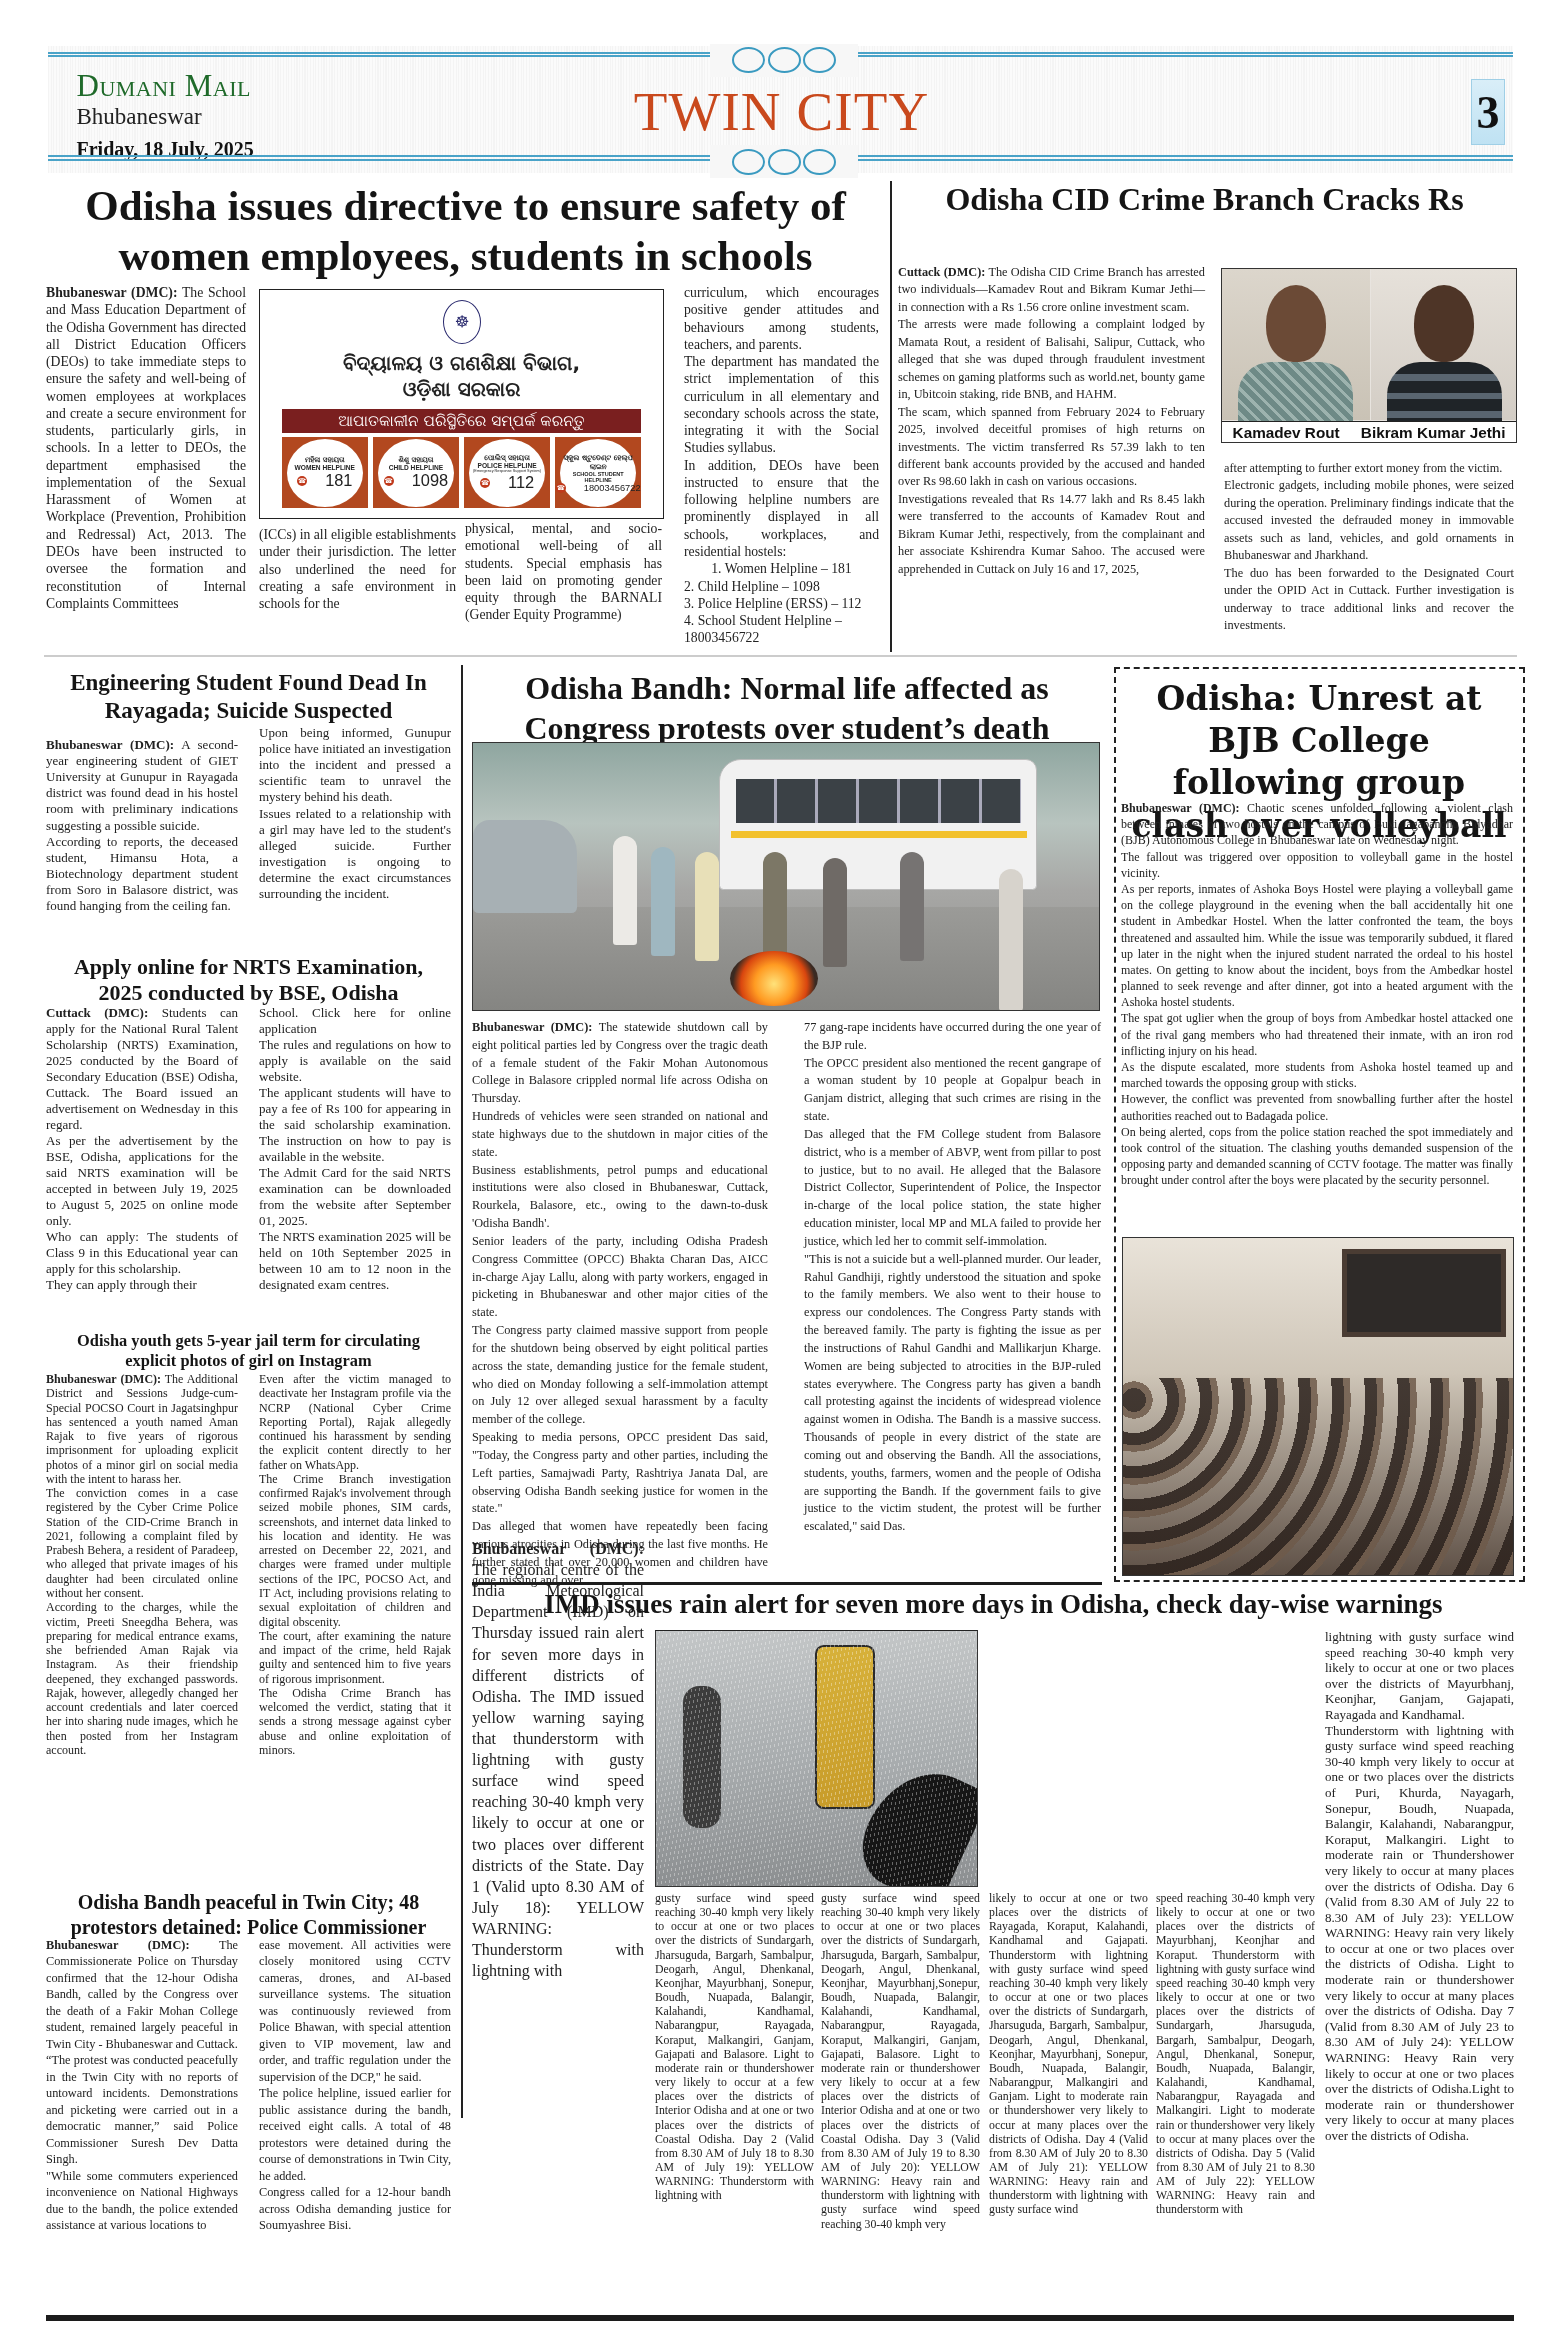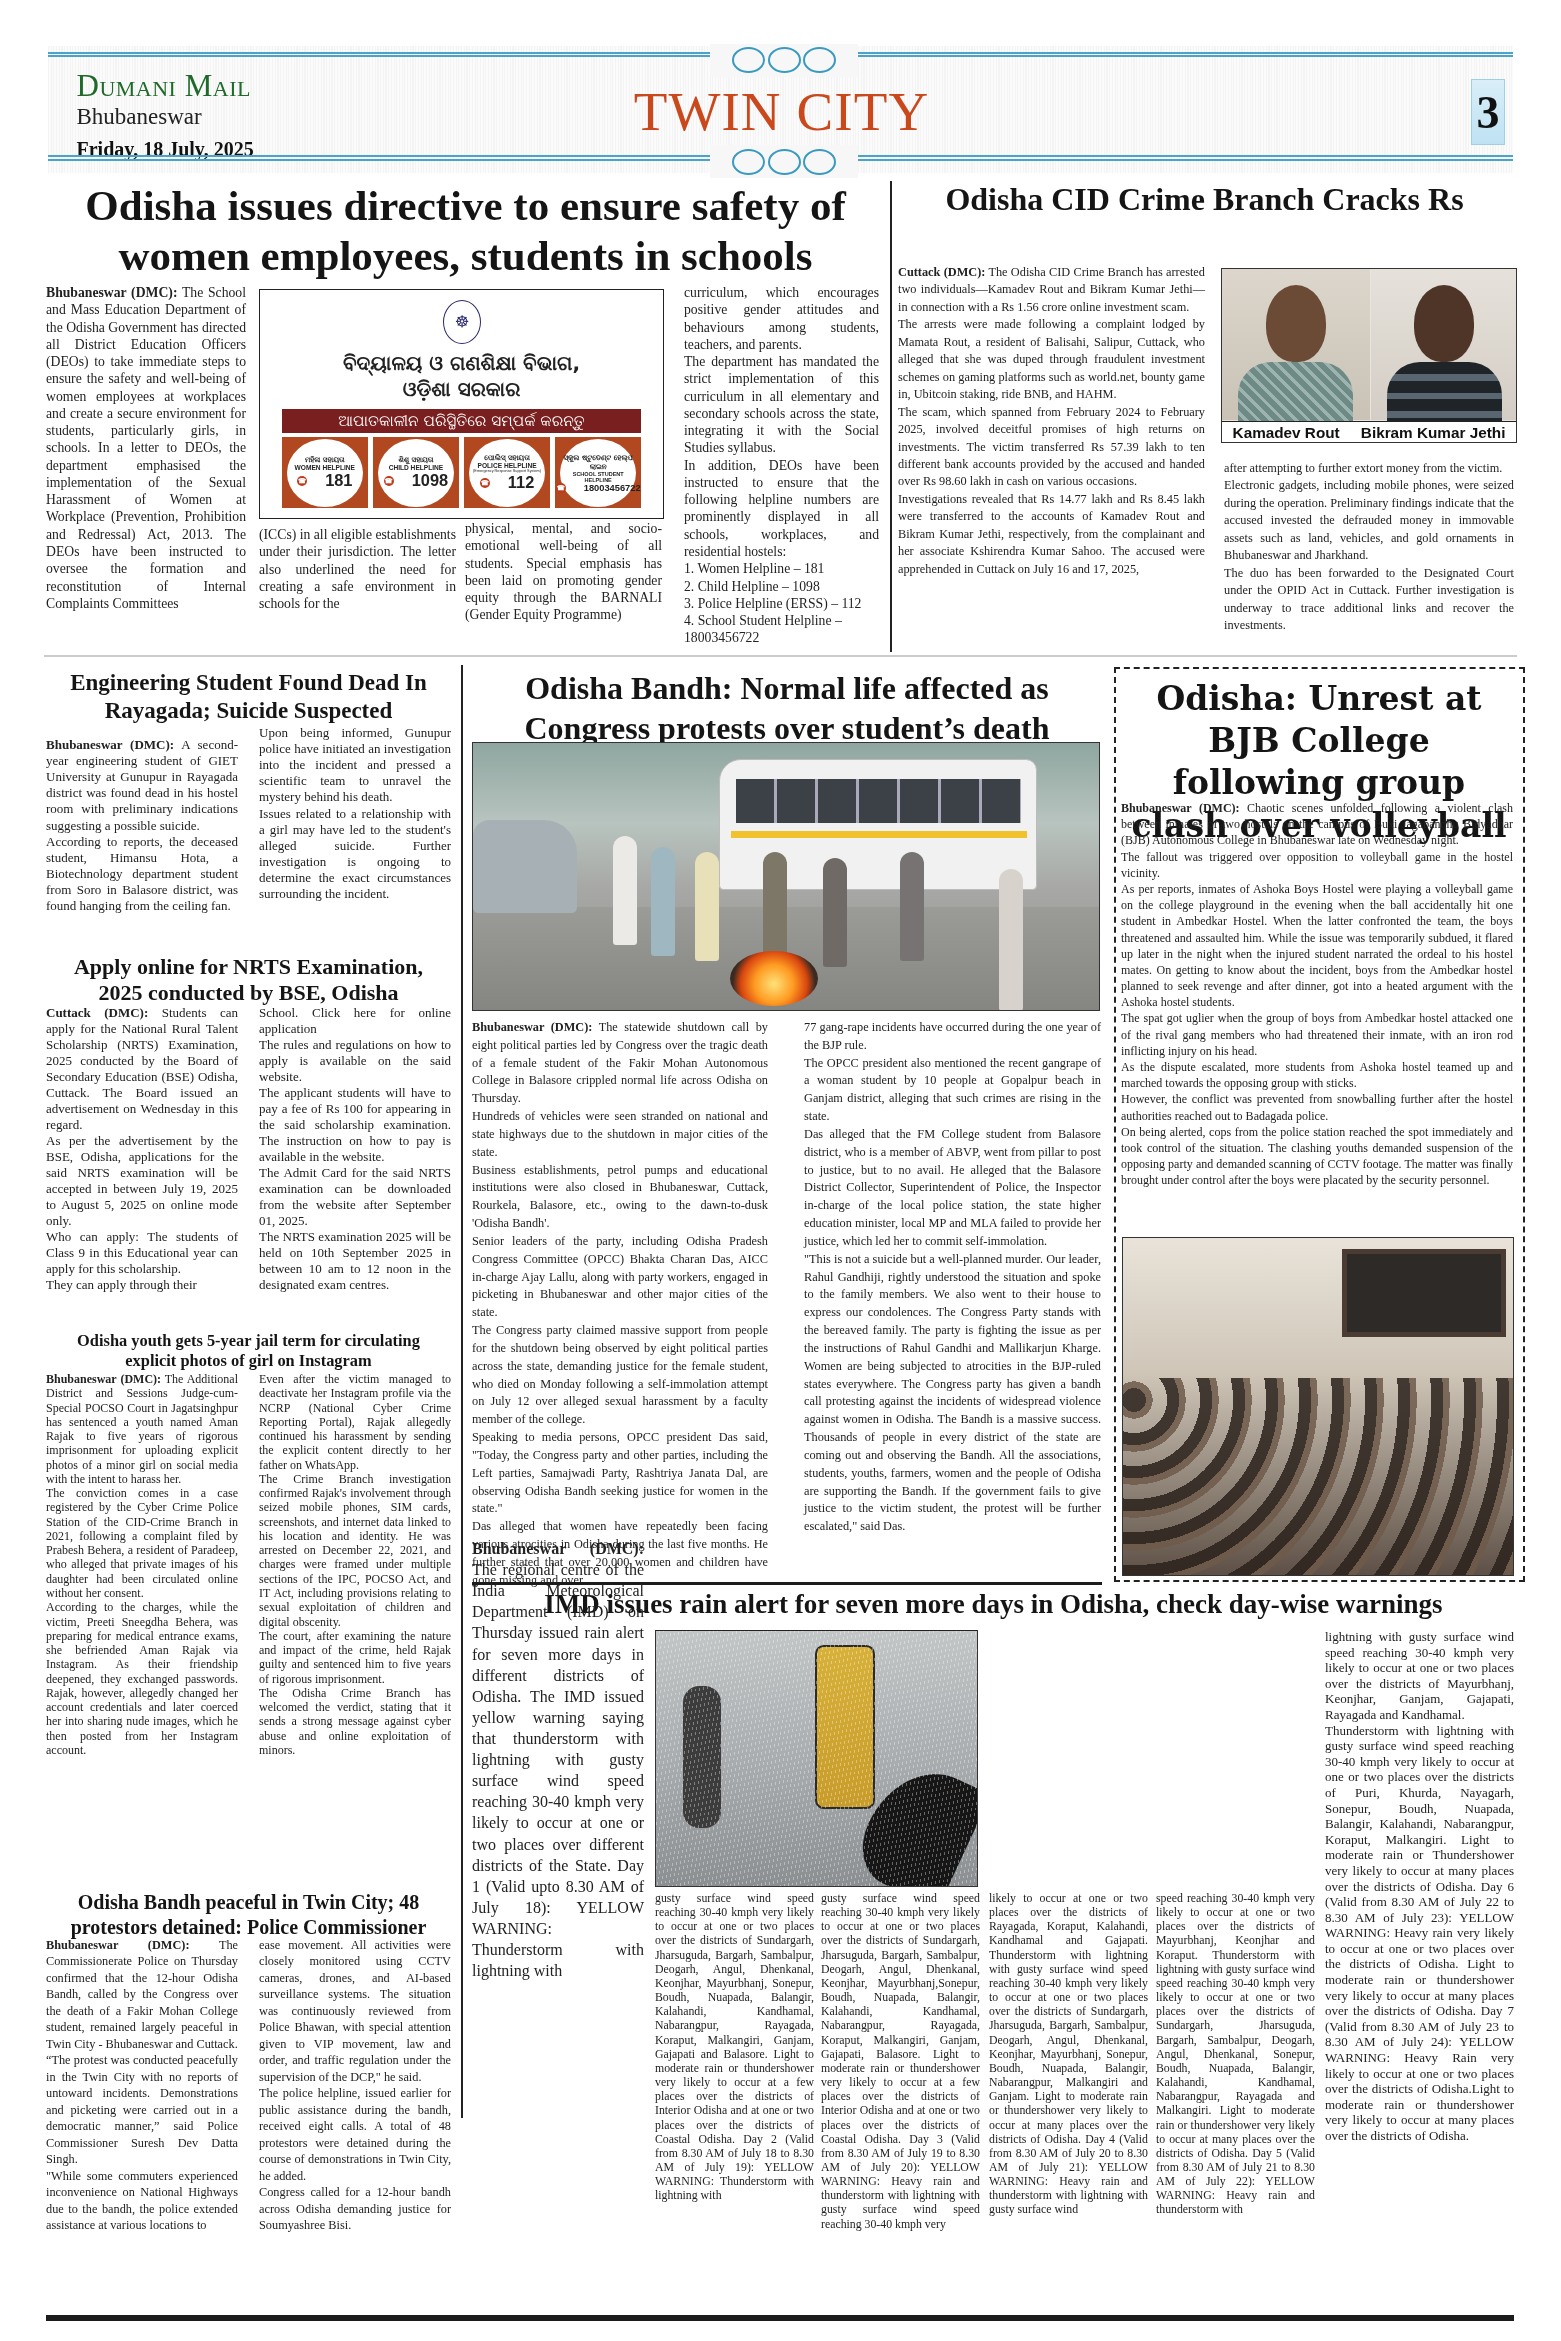--- a/index.html
+++ b/index.html
@@ -38,21 +38,21 @@
   
   .helpline { left: 259px; top: 289px; width: 405px; height: 230px; border: 1.6px solid #222; background: #fff; }
   .emblem { position: absolute; left: 183px; top: 10px; width: 38px; height: 44px; border: 1.6px solid #2a2a6e; border-radius: 50%; display:flex; align-items:center; justify-content:center; color:#2a2a6e; font-size: 16.4px; }
   .odia1 { position: absolute; left: 0; right: 0; top: 60px; text-align: center; font-family: "DejaVu Sans", sans-serif; font-size: 20px; font-weight: bold; color:#222; line-height: 1.3; }
   .band { position: absolute; left: 22px; right: 22px; top: 119px; height: 24px; background: #7a1f1f; color: #fff; font-family: "DejaVu Sans", sans-serif; font-size: 15.3px; text-align:center; line-height: 24px; }
   .tiles { position: absolute; left: 22px; right: 22px; top: 147px; height: 71px; display: flex; gap: 5.5px; }
   .tile { flex: 1; background: #b2481f; display:flex; align-items:center; justify-content:center; }
   .tile .disc { width: 76px; height: 68px; background:#fff; border-radius: 50%; display:flex; flex-direction:column; align-items:center; justify-content:center; text-align:center; }
   .tile .od { font-family: "DejaVu Sans", sans-serif; font-size: 7.1px; font-weight: bold; color:#222; }
   .tile .en { font-family: "Liberation Sans", sans-serif; font-size: 6.6px; font-weight: bold; color:#222; }
-  .tile .num { font-family: "Liberation Sans", sans-serif; font-size: 16.4px; font-weight: bold; color:#222; display:flex; align-items:center; gap: 18px; justify-content: center; }
+  .tile .num { font-family: "Liberation Sans", sans-serif; font-size: 16.4px; font-weight: normal; color:#222; display:flex; align-items:center; gap: 18px; justify-content: center; }
   .tile .num.small { font-size: 9.3px; }
   .phone-ic { width: 10px; height: 10px; border-radius: 50%; background: #c0391b; color:#fff; font-size: 6.6px; display:inline-flex; align-items:center; justify-content:center; }
 
   
   .photo { position: absolute; overflow: hidden; border: 1.1px solid #333; }
   .ph-accused { left: 1221px; top: 268px; width: 296px; height: 175px; background: #e8e4df; }
   .ph-accused .p1 { position:absolute; left: 0; top: 0; width: 148px; height: 151px; background: linear-gradient(#dcd6cc, #c9c2b5); }
   .ph-accused .p2 { position:absolute; left: 149px; top: 0; width: 147px; height: 151px; background: linear-gradient(#e6e1da, #d3cdc5); }
   .ph-accused .head { position:absolute; width: 60px; height: 77px; border-radius: 50% 50% 45% 45%; background: #6b4a36; top: 16.4px; }
   .ph-accused .shirt1 { position:absolute; left: 16.4px; top: 93px; width: 115px; height: 60px; border-radius: 33px 33px 0 0; background: repeating-linear-gradient(45deg, #6e8a86 0 5.5px, #9db3ae 5.5px 8.8px); }
@@ -166,21 +166,21 @@
     </div>
   </div>
 
   <div class="col body" style="left:259px; top:526px; width:197px; font-size:13.7px;">(ICCs) in all eligible establishments under their jurisdiction. The letter also underlined the need for creating a safe environment in schools for the</div>
   <div class="col body" style="left:465px; top:520px; width:197px; font-size:13.7px;">physical, mental, and socio-emotional well-being of all students. Special emphasis has been laid on promoting gender equity through the BARNALI (Gender Equity Programme)</div>
 
   <div class="col body" style="left:684px; top:284px; width:195px; font-size:13.7px;">
     <p>curriculum, which encourages positive gender attitudes and behaviours among students, teachers, and parents.</p>
     <p>The department has mandated the strict implementation of this curriculum in all elementary and secondary schools across the state, integrating it with the Social Studies syllabus.</p>
     <p>In addition, DEOs have been instructed to ensure that the following helpline numbers are prominently displayed in all schools, workplaces, and residential hostels:</p>
-    <p style="text-align:left">1. Women Helpline – 181</p>
+    <p style="text-align:center">1. Women Helpline – 181</p>
     <p style="text-align:left">2. Child Helpline – 1098</p>
     <p style="text-align:left">3. Police Helpline (ERSS) – 112</p>
     <p style="text-align:left">4. School Student Helpline – 18003456722</p>
   </div>
 </article>
 
 <div class="vrule" style="left:890px; top:181px; height:471px;"></div>
 
 <article>
   <h1 class="abs hl" style="left:898px; top:180px; width:613px; font-size:32px; line-height:1.22;">

